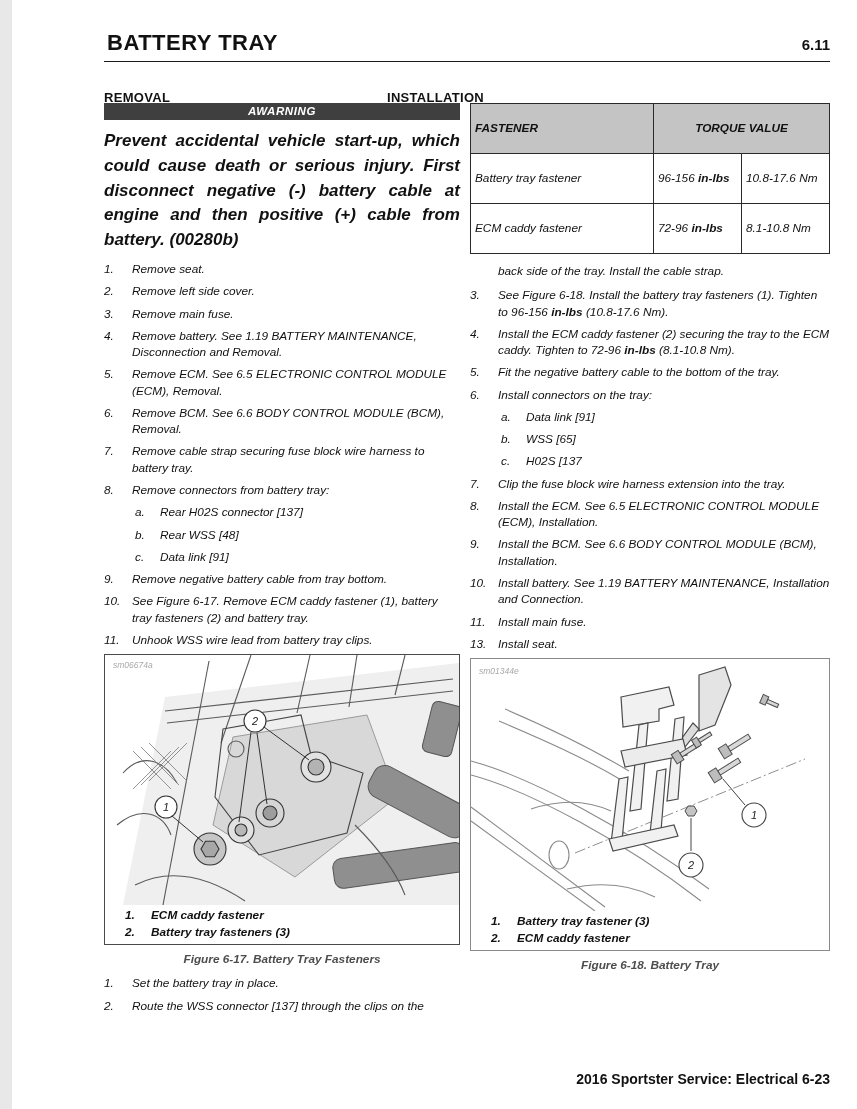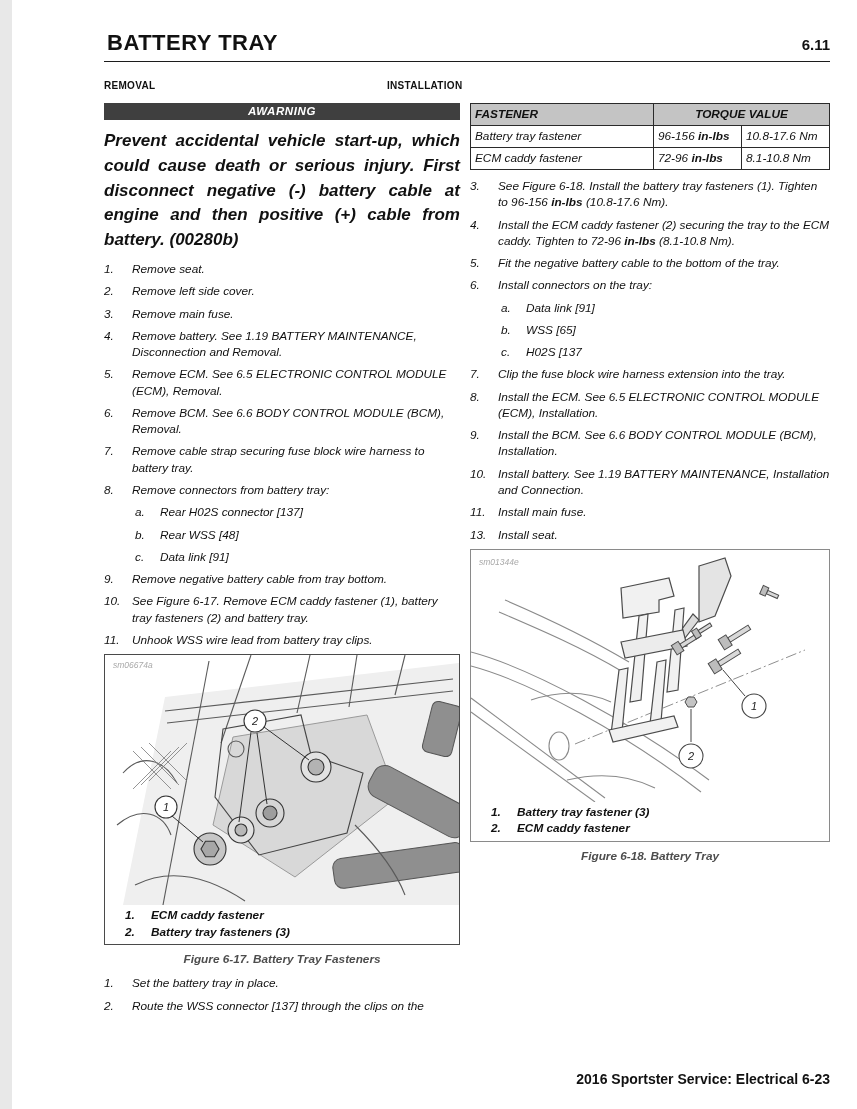--- a/index.html
+++ b/index.html
@@ -4,42 +4,42 @@
 <style>
   html,body{margin:0;padding:0;background:#e8e8e8;}
   .page{
     position:relative;width:857px;height:1109px;background:#ffffff;
     font-family:"Liberation Sans",sans-serif;color:#111;overflow:hidden;margin-left:12px;
   }
   
   .hdr-title{position:absolute;left:95px;top:30px;font-size:22px;font-weight:700;letter-spacing:.5px;}
   .hdr-num{position:absolute;right:39px;top:36px;font-size:15px;font-weight:700;}
   .hdr-rule{position:absolute;left:92px;top:61px;width:726px;height:0;border-top:1.6px solid #1c1c1c;}
-  .col-head{position:absolute;top:80px;font-size:10px;font-weight:700;letter-spacing:.3px;}
+  .col-head{position:absolute;top:90px;font-size:13px;font-weight:700;letter-spacing:.3px;}
   .removal-head{left:92px;}
   .install-head{left:375px;}
   
   .col{position:absolute;top:103px;font-size:11.8px;line-height:1.38;font-style:italic;}
   .col.left{left:92px;width:356px;}
   .col.right{left:458px;width:360px;}
   
   .warn-banner{height:17px;line-height:17px;background:#3f3f3f;color:#fff;
     font-weight:700;font-size:11.5px;text-align:center;letter-spacing:.6px;margin-bottom:9px;}
   .warn-text{font-weight:700;font-size:17px;text-align:justify;line-height:1.46;}
   
   .steps{margin-top:8px;}
   .step{display:flex;margin-bottom:6px;}
   .step .num{flex:0 0 28px;}
   .step .txt{flex:1;}
   .substep{display:flex;margin-left:31px;margin-bottom:6px;margin-top:2px;}
   .substep .num{flex:0 0 25px;}
   .substep .txt{flex:1;}
   
   table.torque{border-collapse:collapse;width:360px;font-size:11.8px;}
-  table.torque th,table.torque td{border:1px solid #2a2a2a;padding:2px 4px;height:17px;}
+  table.torque th,table.torque td{border:1px solid #2a2a2a;padding:16px 4px;height:17px;}
   table.torque th{background:#c4c4c4;font-weight:700;text-align:left;}
   table.torque th.tval{text-align:center;}
   .continuation{margin-top:9px;margin-left:28px;}
   
   .figure-box{margin-top:4px;border:1px solid #4a4a4a;background:#fff;}
   .figure-box.light{border-color:#8a8a8a;}
   .fig-draw{display:block;}
   .legend{padding:2px 0 4px 20px;}
   .legend-row{display:flex;font-weight:700;font-size:11.8px;line-height:1.4;}
   .legend-row .num{flex:0 0 26px;}
@@ -227,20 +227,21 @@
             <td>10.8-17.6 Nm</td>
           </tr>
           <tr>
             <td>ECM caddy fastener</td>
             <td>72-96 <b>in-lbs</b></td>
             <td>8.1-10.8 Nm</td>
           </tr>
         </tbody>
     </table>
 
+    <div class="continuation">back side of the tray. Install the cable strap.</div>
 
     <div class="steps">
         <div class="step">
           <span class="num">3.</span>
           <div class="txt">See Figure 6-18. Install the battery tray fasteners (1). Tighten to 96-156 <b>in-lbs</b> (10.8-17.6 Nm).</div>
         </div>
         <div class="step">
           <span class="num">4.</span>
           <div class="txt">Install the ECM caddy fastener (2) securing the tray to the ECM caddy. Tighten to 72-96 <b>in-lbs</b> (8.1-10.8 Nm).</div>
         </div>

